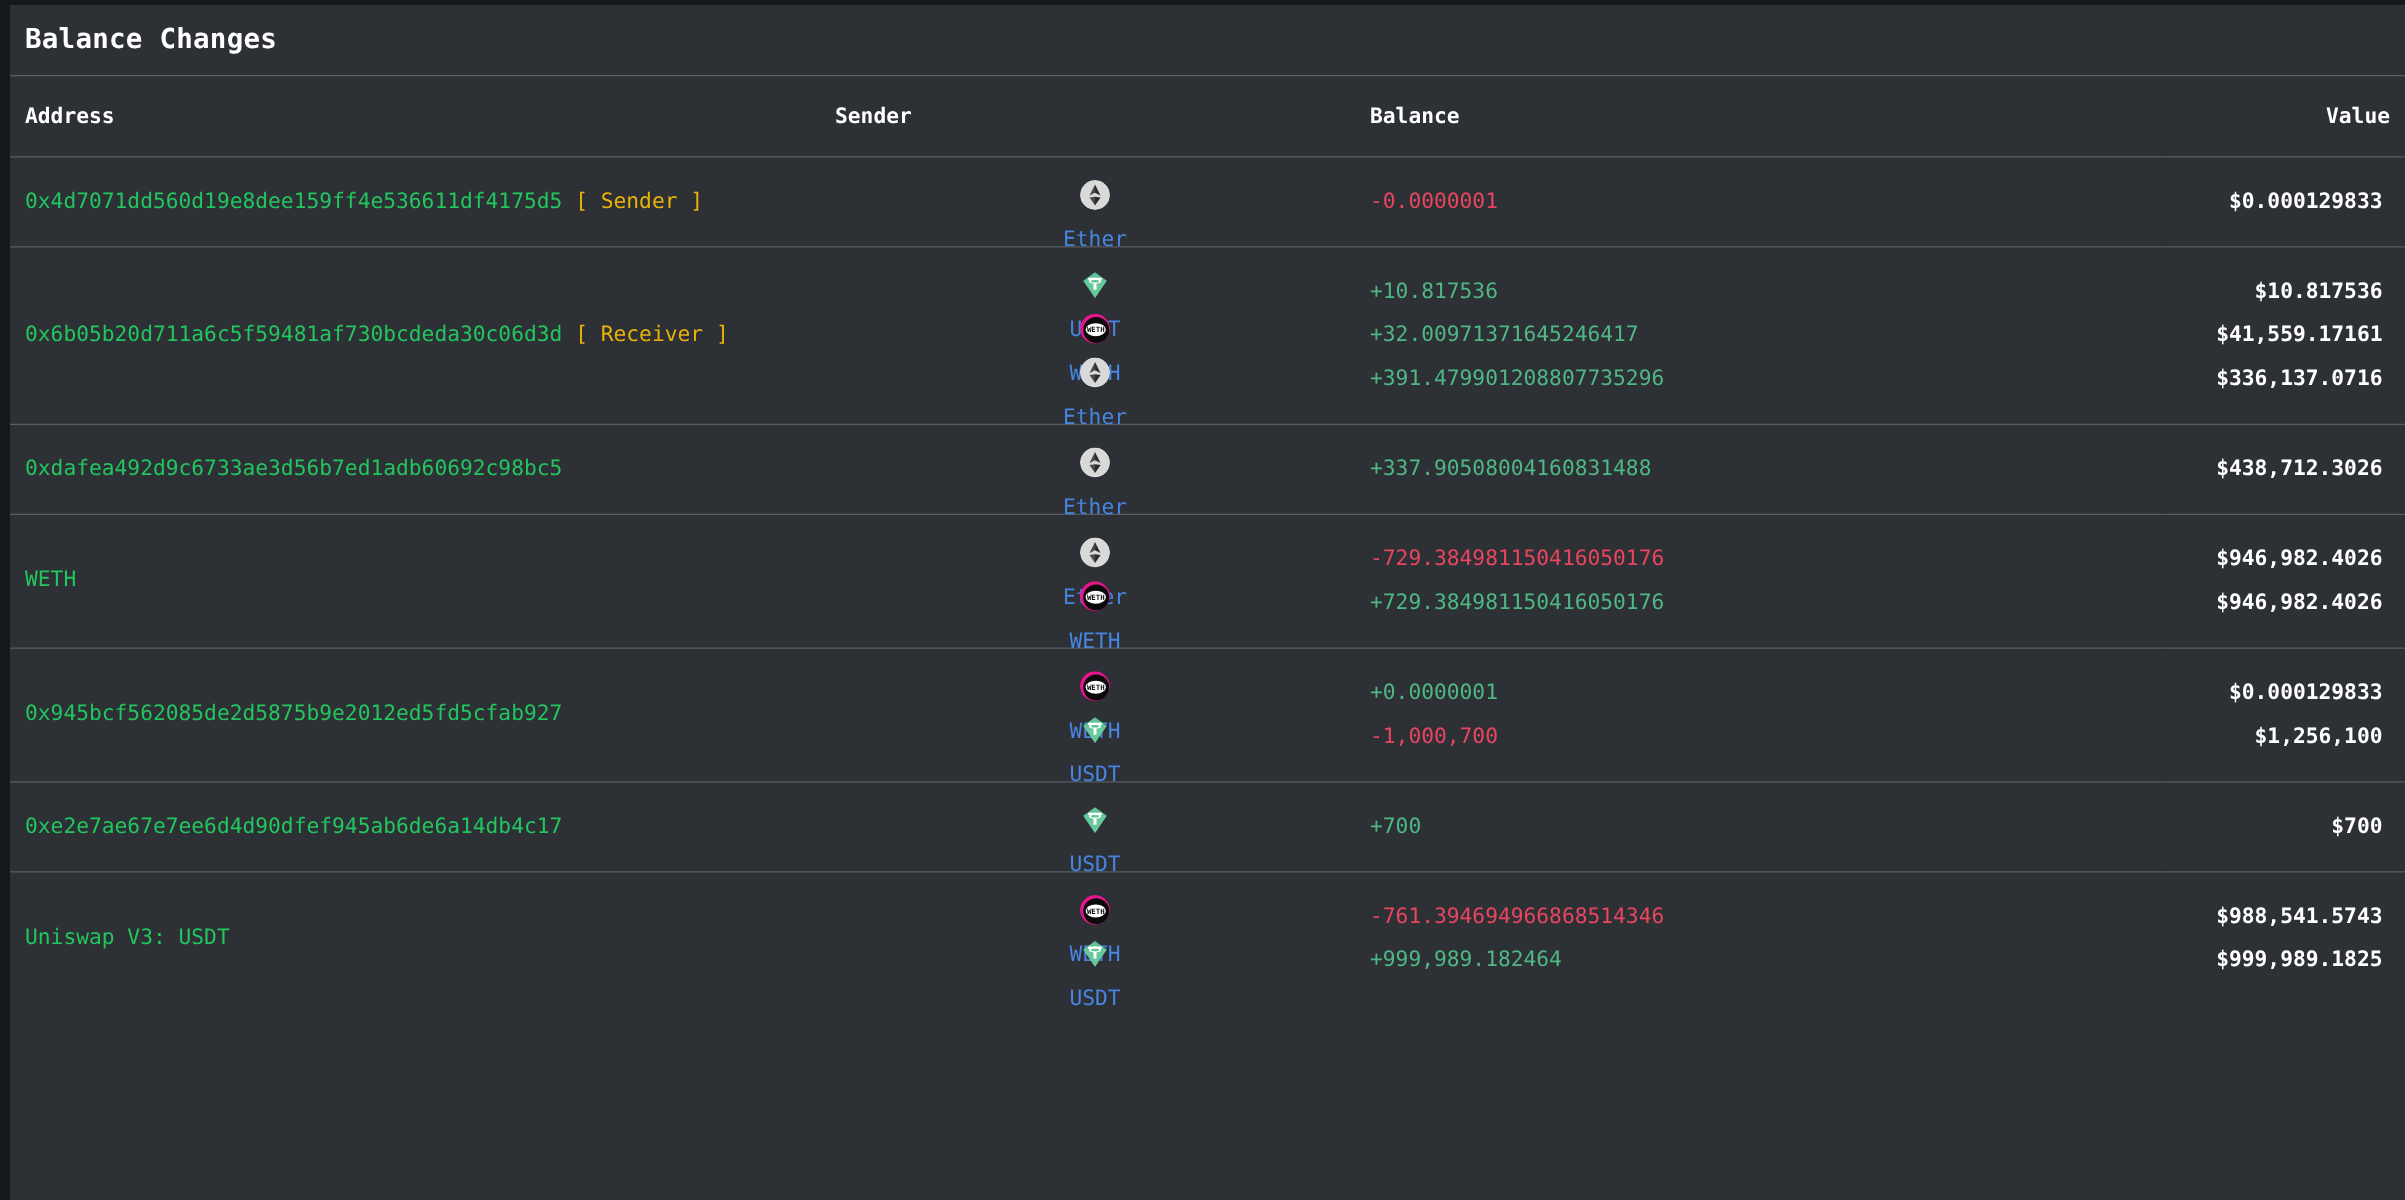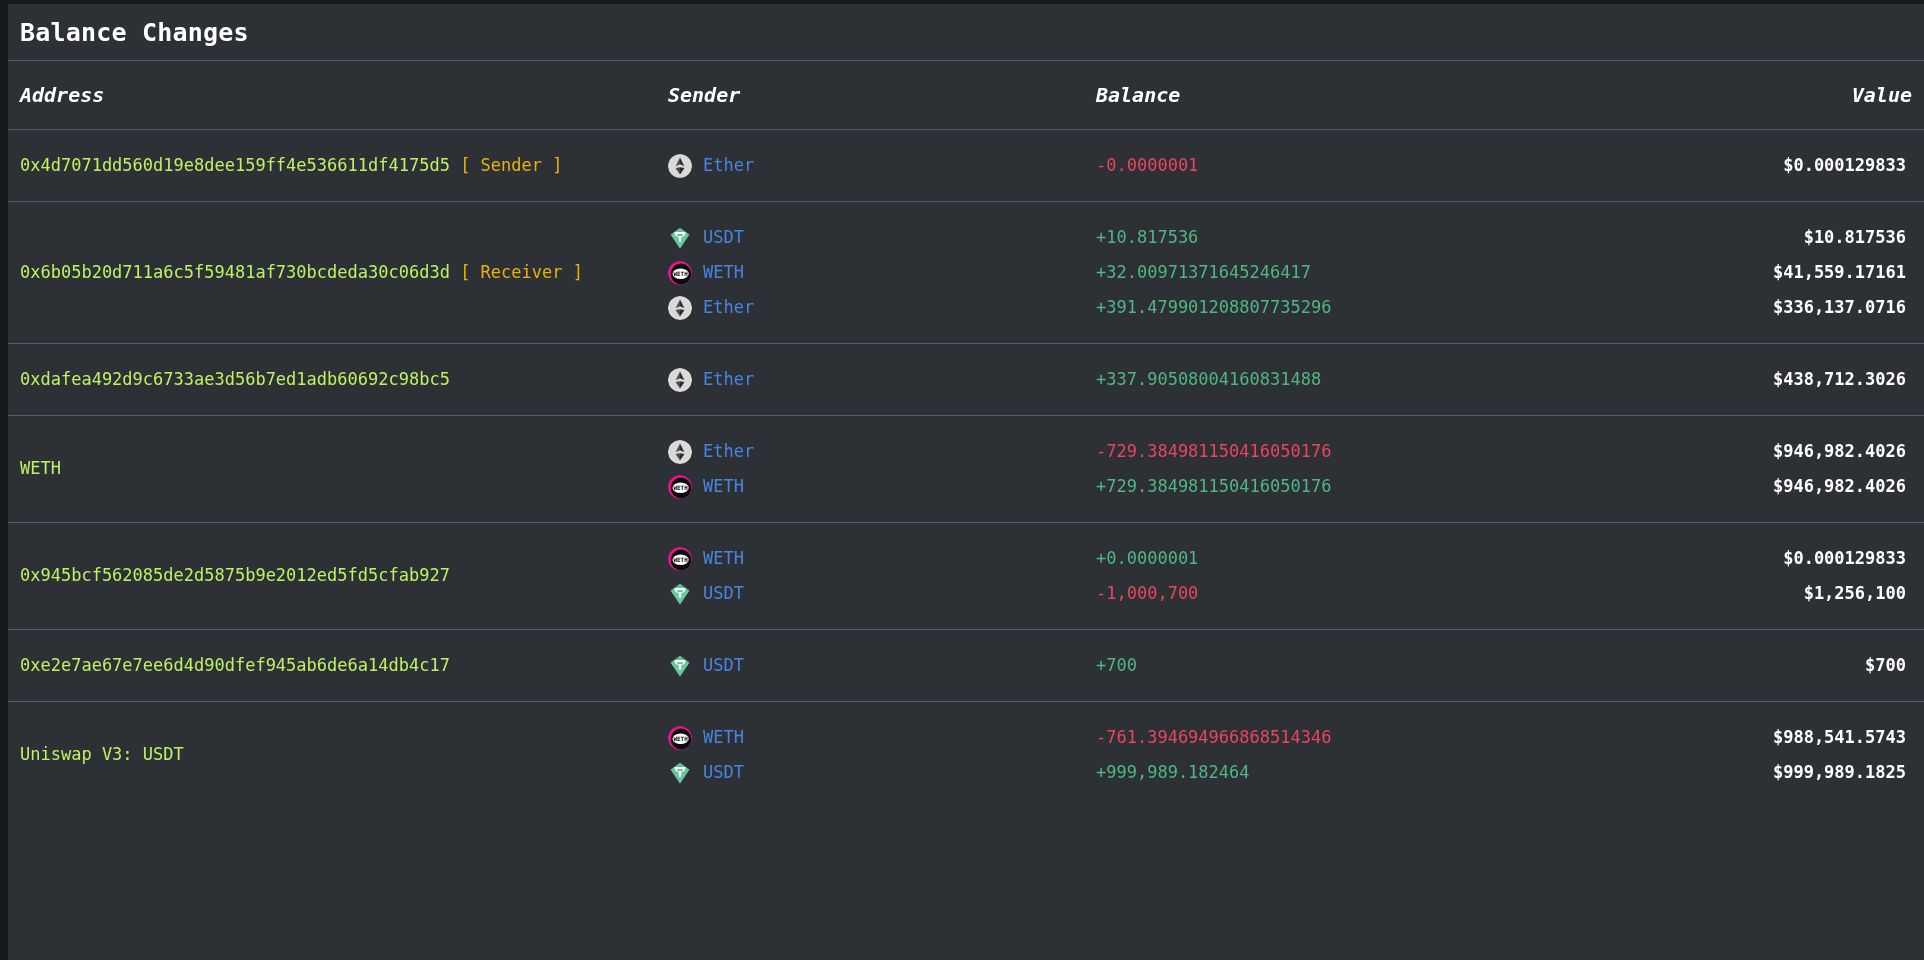--- a/index.html
+++ b/index.html
@@ -37,21 +37,21 @@
 
   .card-title-band {
     height: 56px;
     display: flex;
     align-items: center;
     padding: 0 0 0 12px;
     box-sizing: border-box;
   }
 
   .card-title {
-    font-size: 25px;
+    font-size: 22px;
     font-weight: 700;
     color: #ffffff;
     letter-spacing: 0.2px;
     line-height: 1;
     white-space: nowrap;
   }
 
   .sep-head {
     height: 1px;
     background: #585d65;
@@ -64,27 +64,26 @@
     border-collapse: collapse;
     table-layout: fixed;
   }
   .tbl col.c-addr  { width: 648px; }
   .tbl col.c-token { width: 428px; }
   .tbl col.c-bal   { width: 650px; }
   .tbl col.c-val   { width: 190px; }
 
   .tbl thead th {
     text-align: left;
-    font-size: 20px;
+    font-size: 17px;
     font-weight: 700;
     color: #ffffff;
     padding: 22px 0 22px 12px;
     vertical-align: middle;
     white-space: nowrap;
-    font-style: italic;
   }
   .tbl thead th.right {
     text-align: right;
     padding-left: 0;
     padding-right: 12px;
   }
 
   .tbl tbody tr {
     border-top: 1px solid #585d65;
   }
@@ -96,38 +95,39 @@
     line-height: 1.62;
   }
   .tbl tbody td.right {
     text-align: right;
     padding-left: 0;
     padding-right: 18px;
   }
 
   
   .addr-link {
-    color: #bef264;
+    color: #22c55e;
     word-break: break-all;
     text-decoration: none;
     cursor: pointer;
     margin-top: 44px;
   }
   .addr-tag {
     color: #eab308;
     white-space: normal;
   }
 
   
   .token-list { display: block; }
   .token-row {
     display: flex;
     align-items: center;
     height: 35px;
     gap: 11px;
+    flex-direction: column;
   }
   .token-name {
     color: #4785e0;
     cursor: pointer;
     text-decoration: none;
     font-size: 17px;
   }
 
   
   .tok-icon {

